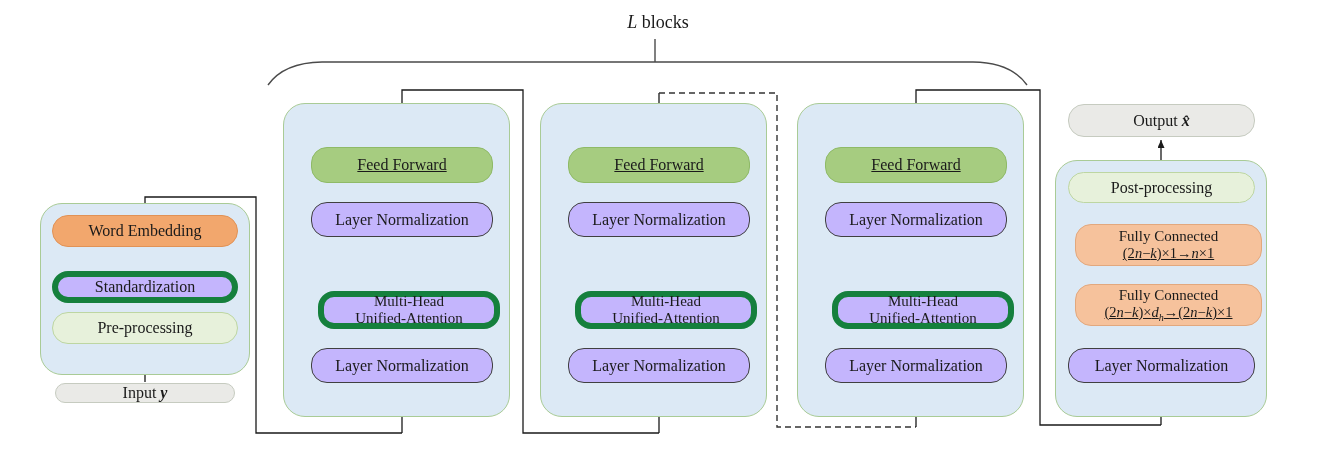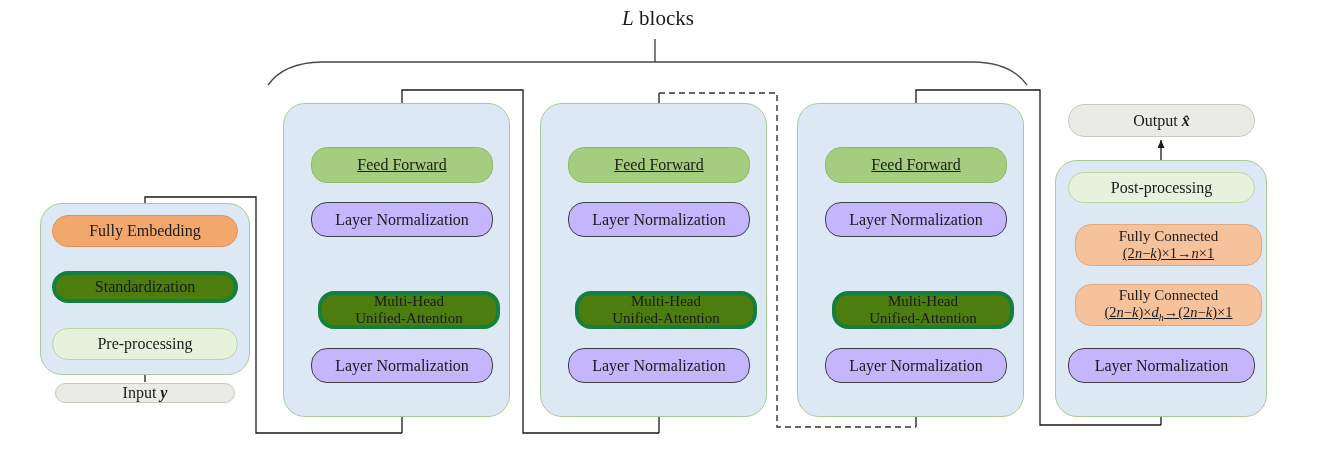--- a/index.html
+++ b/index.html
@@ -5,27 +5,27 @@
   html,body{margin:0;padding:0;background:#ffffff;}
   .canvas{position:relative;width:1330px;height:462px;background:#ffffff;overflow:hidden;
           font-family:"Liberation Serif", serif;color:#1a1a1a;}
   .container{position:absolute;background:#dce9f5;border:1px solid #a9cb96;border-radius:22px;box-sizing:border-box;}
   .box{position:absolute;display:flex;flex-direction:column;align-items:center;justify-content:center;
        box-sizing:border-box;border-radius:16px;font-size:16px;line-height:1.12;text-align:center;}
   .box .l2{font-size:14.5px;text-decoration:underline;}
   .two{font-size:15px;margin-left:7px;}
   .yellow{background:#c4b5fd;border:1px solid #404040;}
   .green{background:#a6cc80;border:1px solid #8fba67;text-decoration:underline;}
-  .blue{background:#4d7c0f;border:4px solid #15803d;}
+  .blue{background:#c4b5fd;border:6px solid #15803d;}
   .orange{background:#f2a76d;border:1px solid #e19256;}
   .peach{background:#f6c29c;border:1px solid #e2a87e;}
   .lgreen{background:#e7f1db;border:1px solid #bdd6a2;}
   .gray{background:#eaeae7;border:1px solid #c6cbc0;}
   .wires{position:absolute;left:0;top:0;pointer-events:none;}
-  .lblocks{position:absolute;left:578px;top:6px;width:160px;text-align:center;font-size:21px;}
+  .lblocks{position:absolute;left:578px;top:12px;width:160px;text-align:center;font-size:18px;}
   sub{font-size:10px;}
 </style>
 </head>
 <body>
 
 <div class="canvas">
 
   <svg class="wires" width="1330" height="462" viewBox="0 0 1330 462">
     <defs>
       <marker id="arr" markerUnits="userSpaceOnUse" markerWidth="9" markerHeight="8" refX="8" refY="3.5" orient="auto">
@@ -133,26 +133,26 @@
         <circle cx="659" cy="403" r="2.6"></circle>
       <circle cx="916" cy="253" r="2.6"></circle>
         <circle cx="916" cy="403" r="2.6"></circle>
     </g>
   </svg>
 
   <div class="lblocks"><i>L</i><span> blocks</span></div>
 
   <div class="container" style="left:40px;top:203px;width:210px;height:172px;"></div>
   <div class="box orange" style="left:52px;top:215px;width:186px;height:32px;">
-      <span>Fully Embedding</span>
+      <span>Word Embedding</span>
     </div>
   <div class="box blue" style="left:52px;top:271px;width:186px;height:32px;">
       <span>Standardization</span>
     </div>
-  <div class="box lgreen" style="left:52px;top:328px;width:186px;height:32px;">
+  <div class="box lgreen" style="left:52px;top:312px;width:186px;height:32px;">
       <span>Pre-processing</span>
     </div>
   <div class="box gray" style="left:55px;top:383px;width:180px;height:20px;">
       <span>Input <b><i>y</i></b></span>
     </div>
 
   <div class="container" style="left:283px;top:103px;width:227px;height:314px;"></div>
   <div class="box green" style="left:311px;top:147px;width:182px;height:36px;">
       <span>Feed Forward</span>
     </div>

